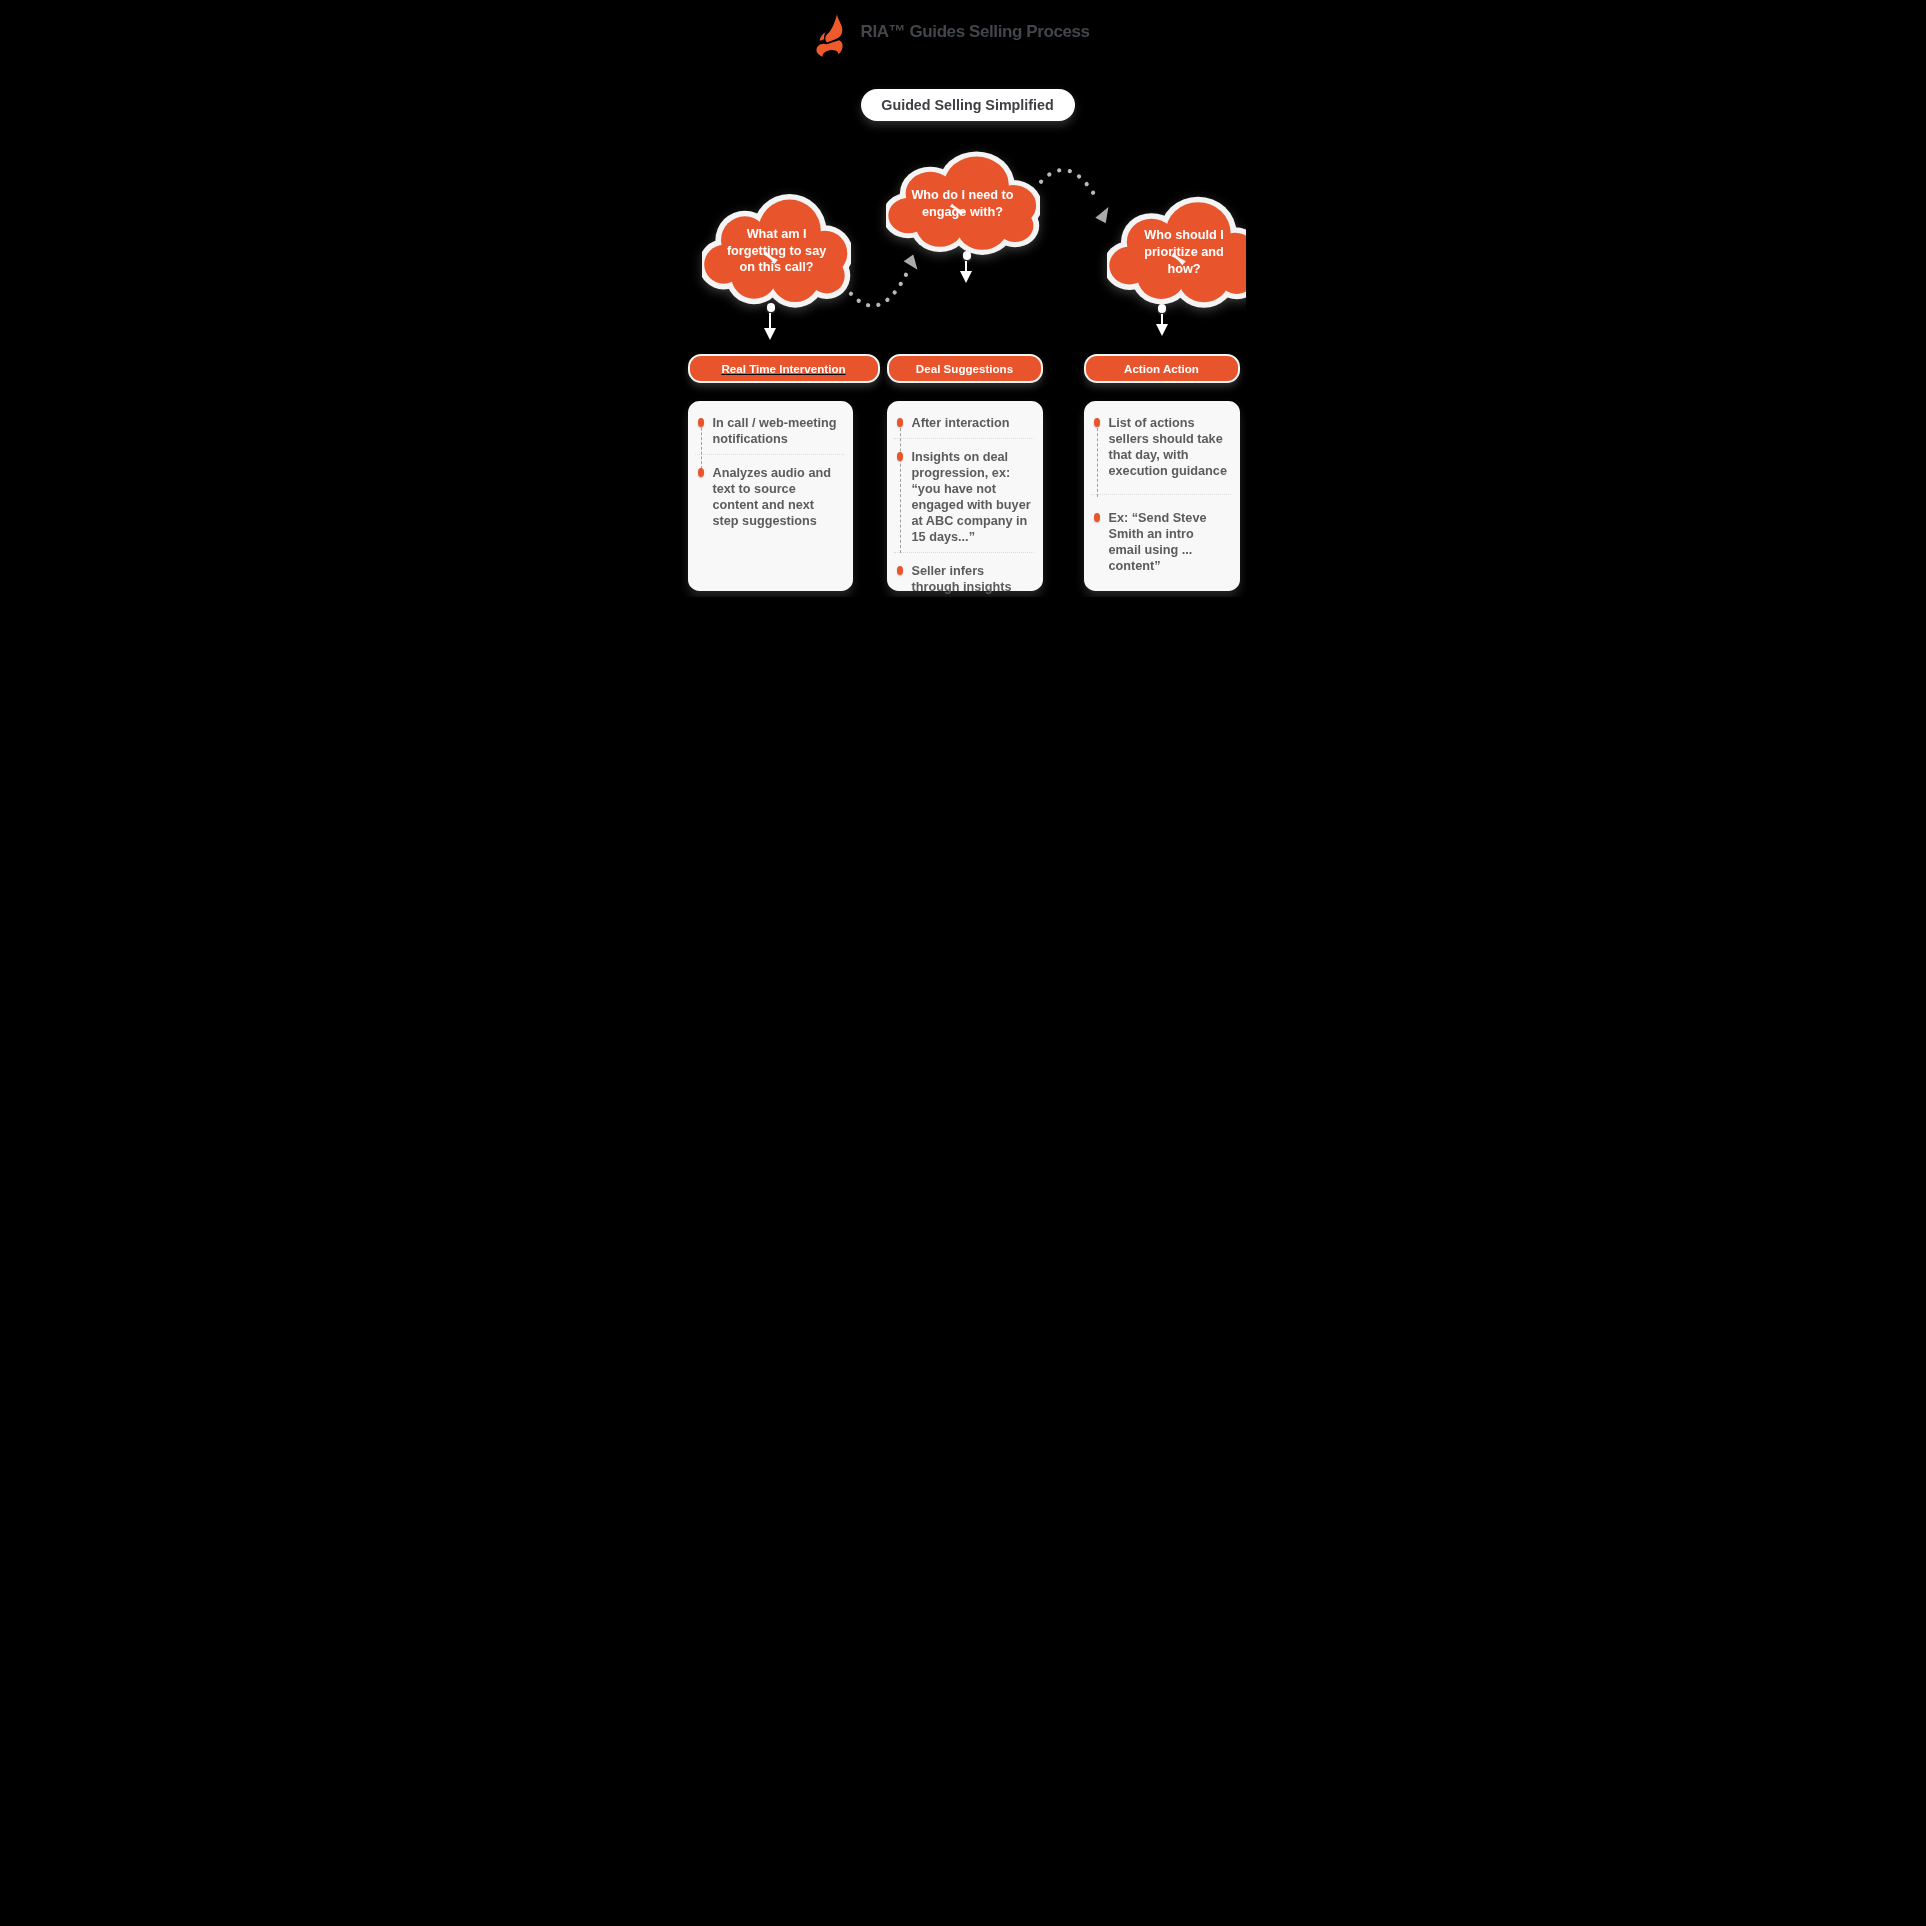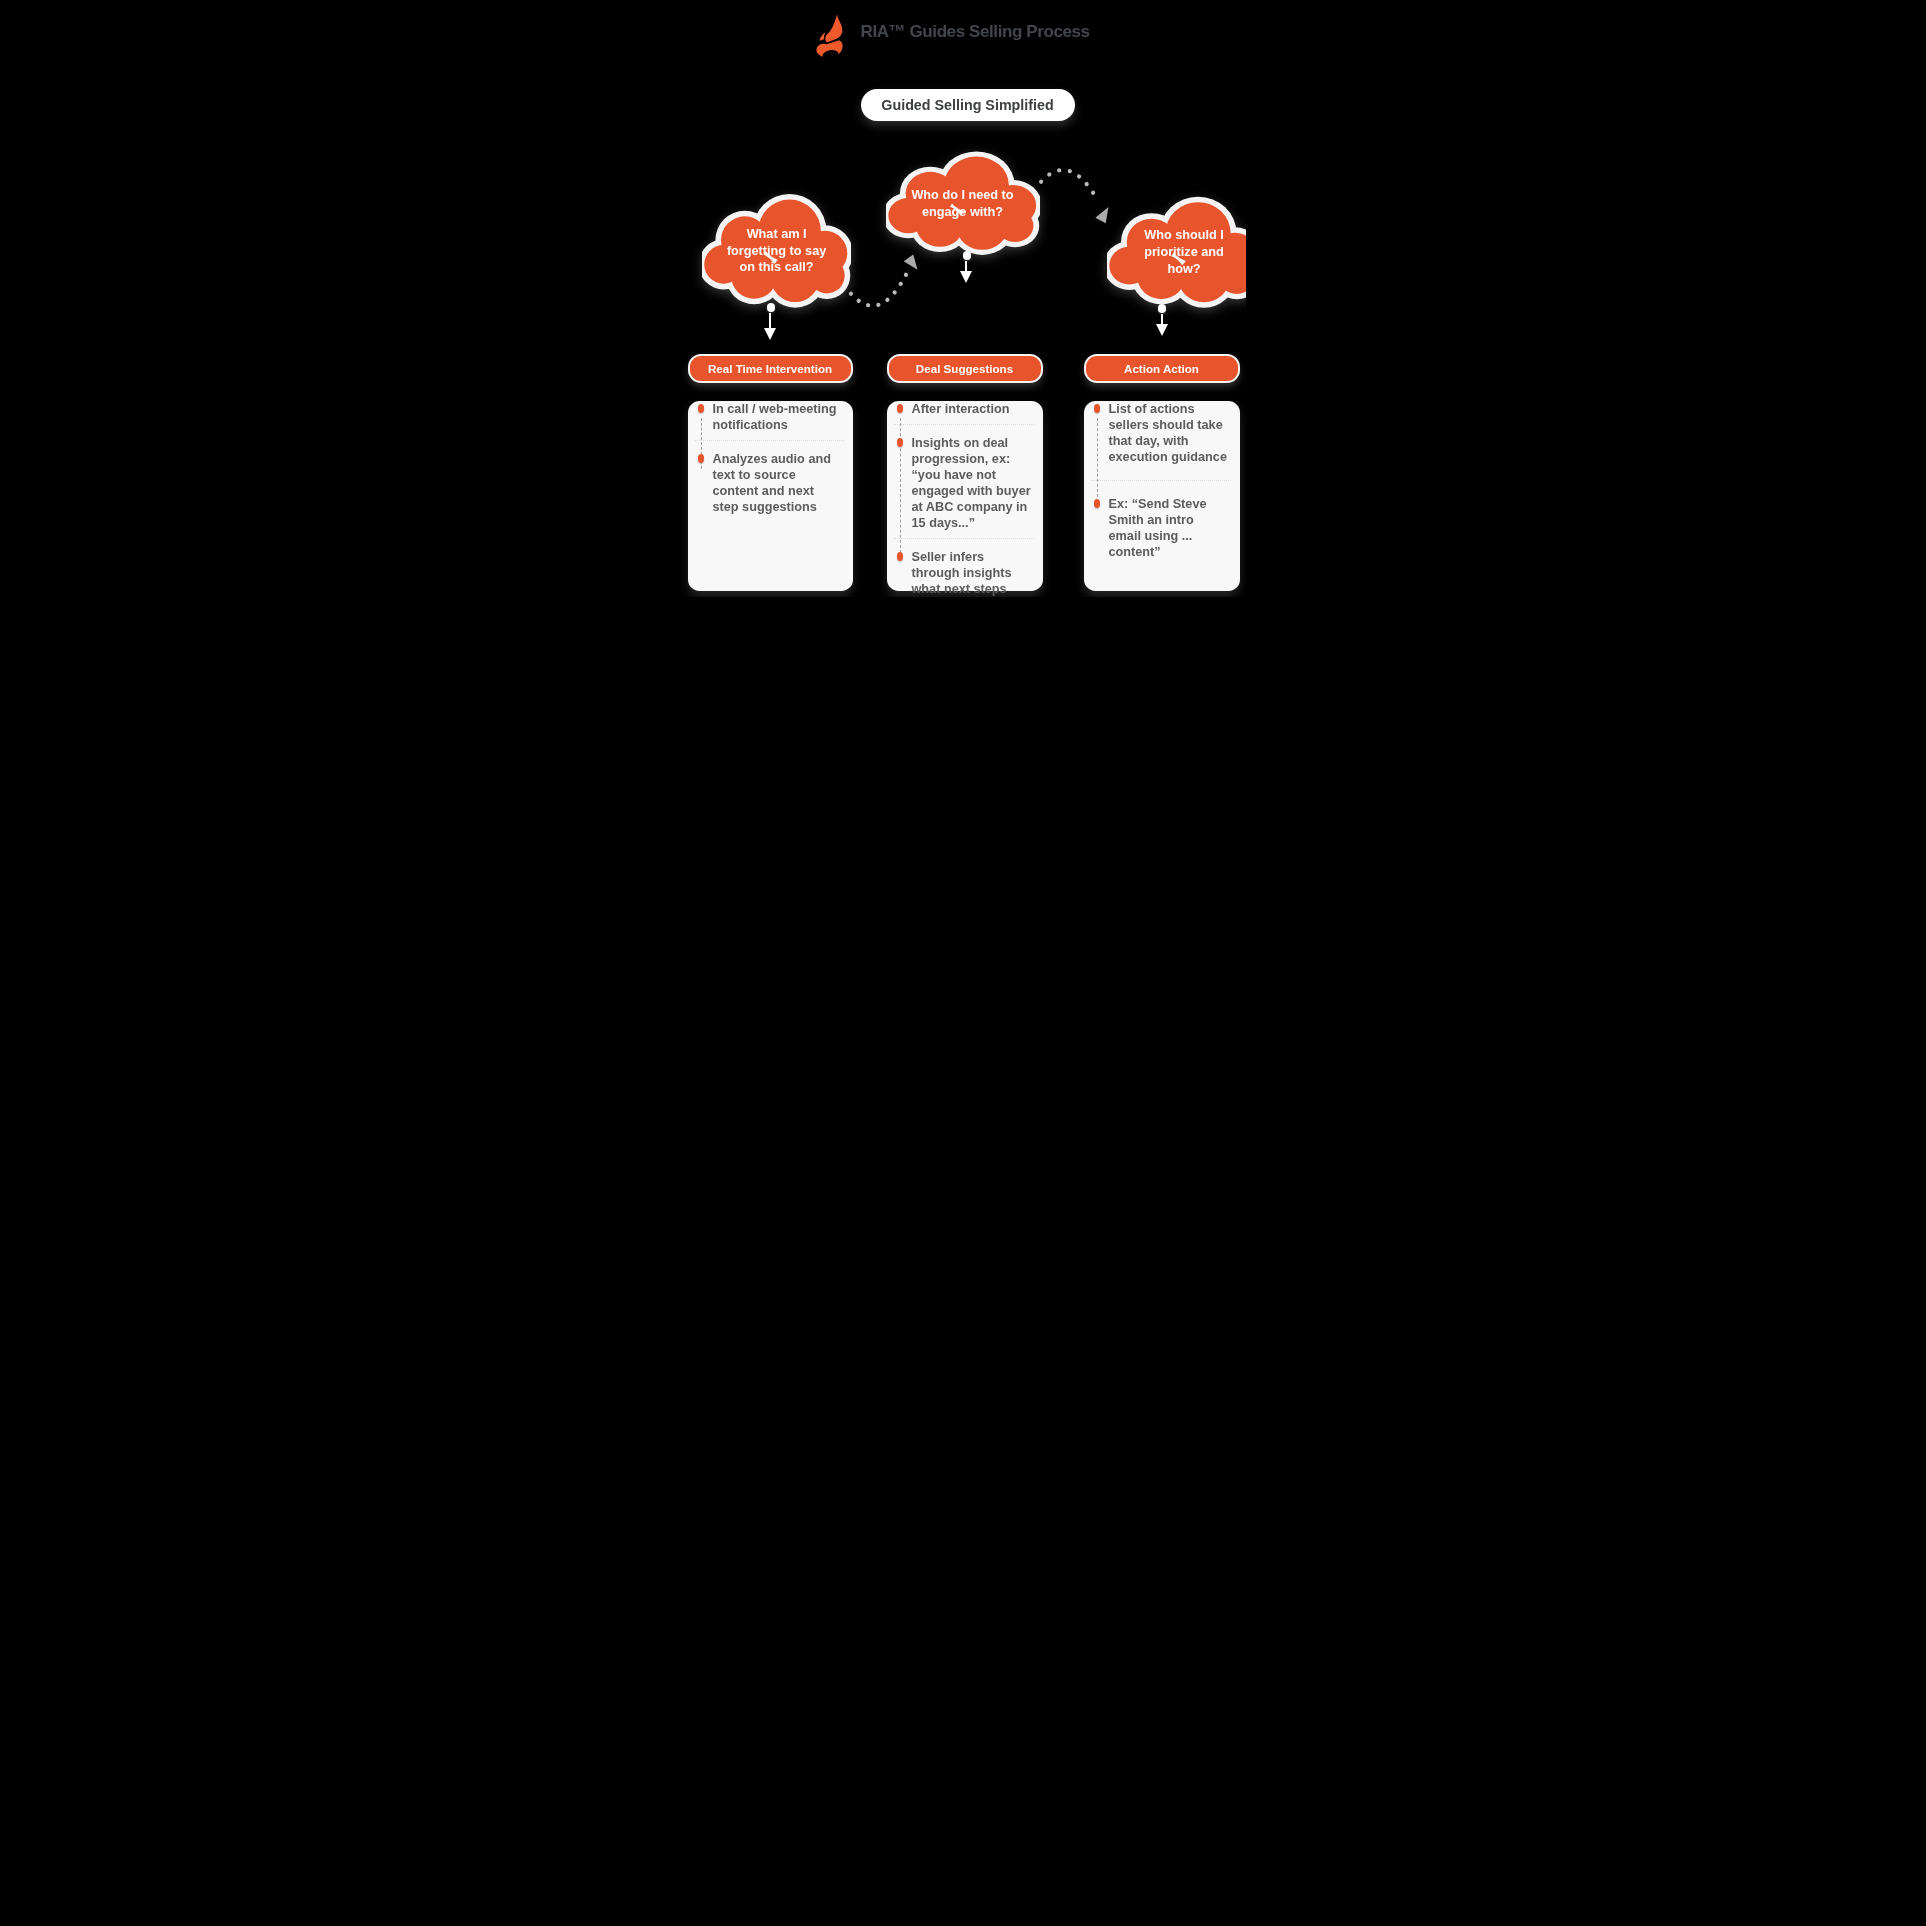--- a/index.html
+++ b/index.html
@@ -35,25 +35,25 @@
   .stem{position:absolute;width:2.7px;background:#fff;z-index:4;}
   .stem1{left:88px;top:313px;height:16px;} .stem2{left:284px;top:261px;height:10.8px;} .stem3{left:480px;top:314px;height:11.6px;}
   .head{position:absolute;width:0;height:0;border-left:6.5px solid transparent;border-right:6.5px solid transparent;border-top:12.3px solid #fff;z-index:4;}
   .head1{left:83px;top:328px;} .head2{left:279px;top:271px;} .head3{left:475px;top:324px;}
 
   
   .pill{position:absolute;top:354px;height:29px;background:#E8542C;border:2.3px solid #F5F5F5;border-radius:13px;
         display:flex;align-items:center;justify-content:center;box-sizing:border-box;
         box-shadow:0 4.6px 7.7px rgba(140,140,140,.32);z-index:3;}
   .pill span{color:#fff;font-size:11.6px;font-weight:700;}
-  .pill-1{left:7px;width:165px;} .pill-2{left:206px;width:156px;} .pill-3{left:403px;width:156px;}
+  .pill-1{left:7px;width:192px;text-decoration:underline;} .pill-2{left:206px;width:156px;} .pill-3{left:403px;width:156px;}
 
   
   .card{position:absolute;top:401px;height:190px;background:#F8F8F8;border-radius:11.6px;box-sizing:border-box;
-        padding-top:0;box-shadow:0 5.4px 9.2px rgba(130,130,130,.28);z-index:3;}
+        padding-top:14px;box-shadow:0 5.4px 9.2px rgba(130,130,130,.28);z-index:3;}
   .card-1{left:7px;width:165px;} .card-2{left:206px;width:156px;} .card-3{left:403px;width:156px;}
   .item{position:relative;padding-left:25px;padding-right:10px;color:#5C5C5C;font-size:12.7px;font-weight:700;line-height:16px;z-index:1;}
   .dot{position:absolute;left:10.8px;top:3.1px;width:6.2px;height:8.5px;border-radius:50%;background:#E8542C;box-shadow:0 1.2px 1.5px rgba(120,120,120,.4);}
   .sep{border-top:1.5px dotted #DCDCDC;margin:7px 8.5px 10px 7px;}
   .card-3 .sep{margin-top:15.4px;margin-bottom:14.6px;}
   .connector{position:absolute;left:13px;width:0;border-left:1.5px dashed #9E9E9E;z-index:0;}
   .card-1 .connector{top:16.6px;height:51px;}
   .card-2 .connector{top:16.6px;height:135px;}
   .card-3 .connector{top:16.6px;height:79px;}
 </style>

